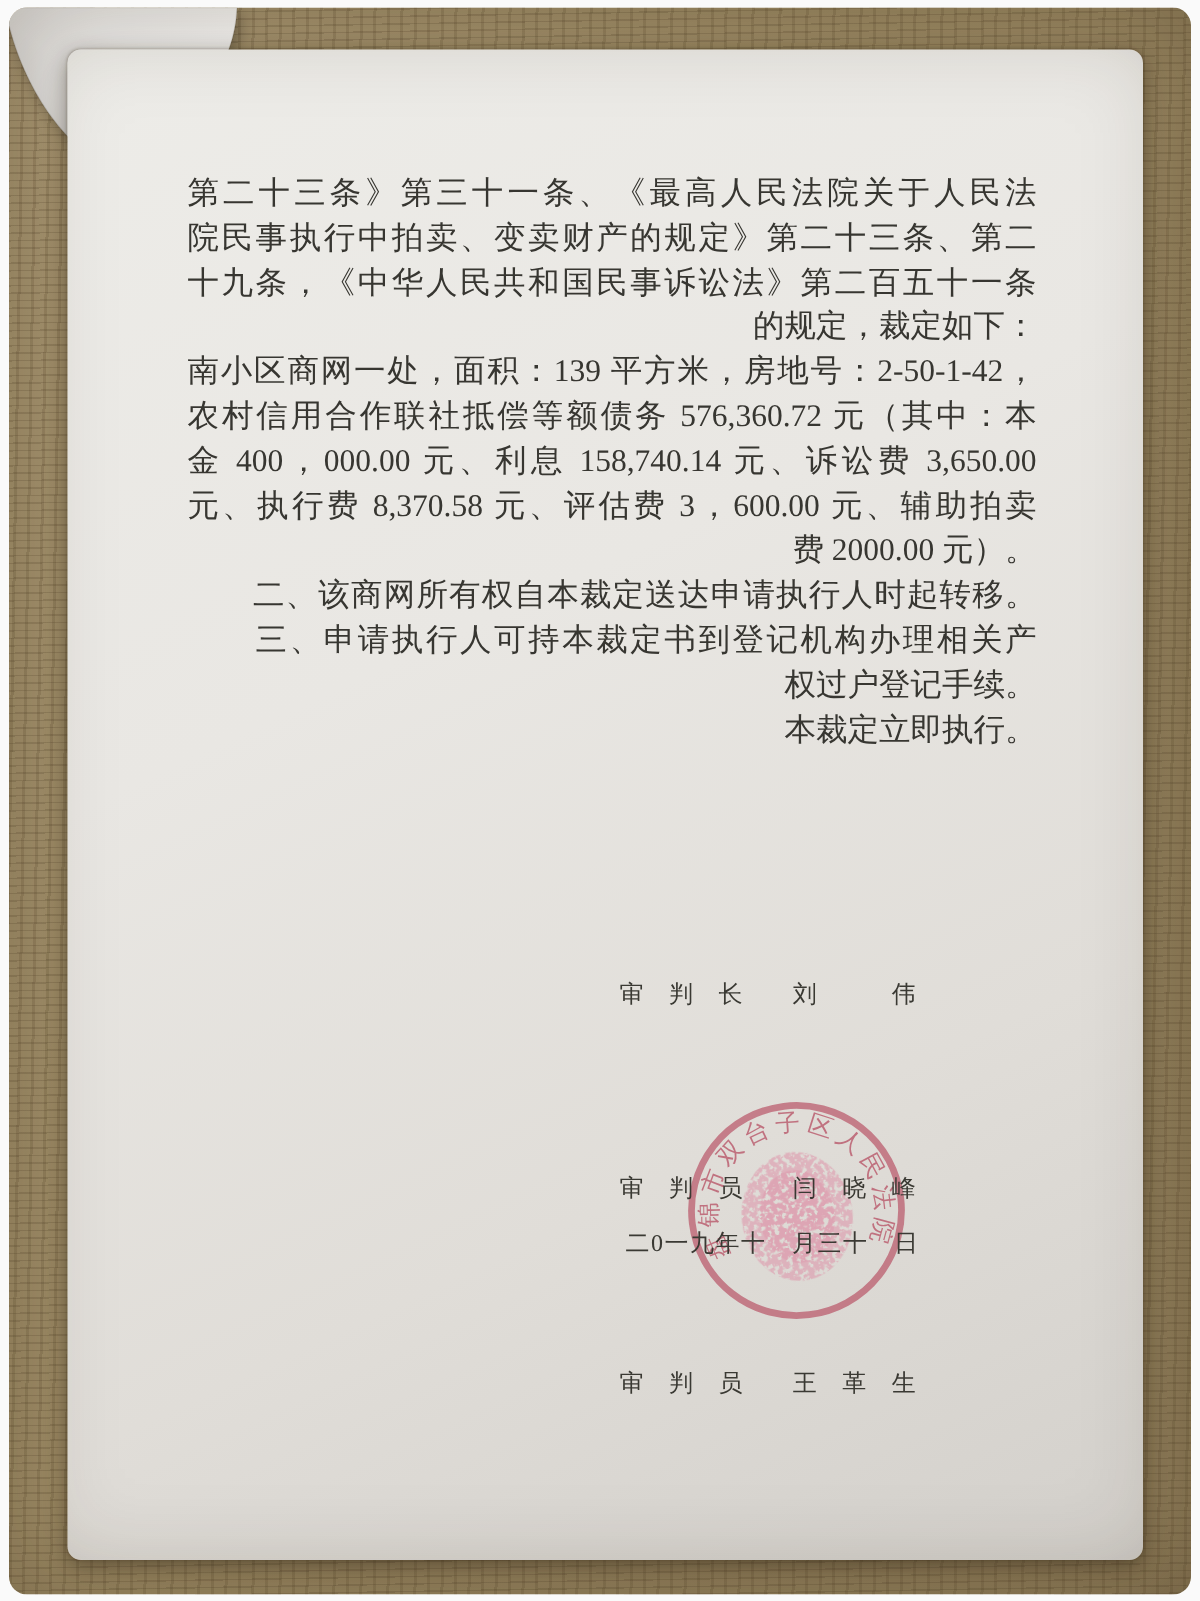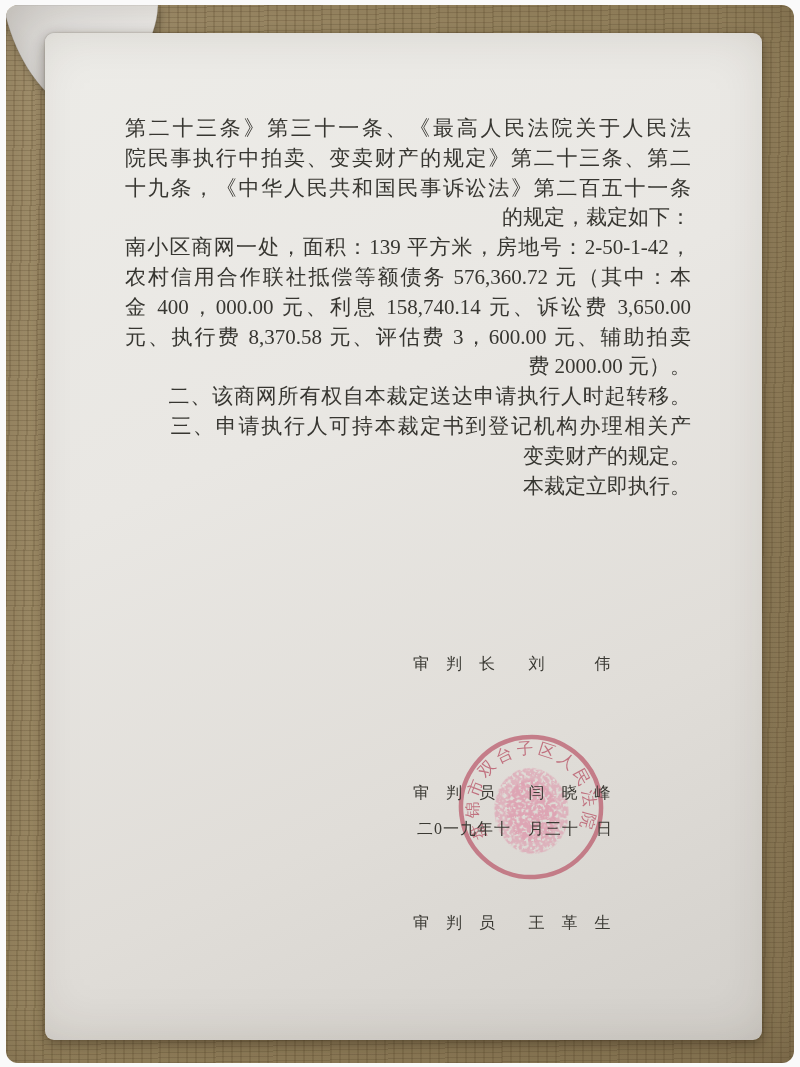--- a/index.html
+++ b/index.html
@@ -101,21 +101,21 @@
       <div class="line jl">院民事执行中拍卖、变卖财产的规定》第二十三条、第二</div>
       <div class="line jl">十九条，《中华人民共和国民事诉讼法》第二百五十一条</div>
       <div class="line">的规定，裁定如下：</div>
       <div class="line jl">南小区商网一处，面积：139 平方米，房地号：2-50-1-42，</div>
       <div class="line jl">农村信用合作联社抵偿等额债务 576,360.72 元（其中：本</div>
       <div class="line jl">金 400，000.00 元、利息 158,740.14 元、诉讼费 3,650.00</div>
       <div class="line jl">元、执行费 8,370.58 元、评估费 3，600.00 元、辅助拍卖</div>
       <div class="line">费 2000.00 元）。</div>
       <div class="line jl">　　二、该商网所有权自本裁定送达申请执行人时起转移。</div>
       <div class="line jl">　　三、申请执行人可持本裁定书到登记机构办理相关产</div>
-      <div class="line">变卖财产的规定。</div>
+      <div class="line">权过户登记手续。</div>
       <div class="line">　　本裁定立即执行。</div>
     </div>
 
     <div class="sig-block">
       <div>审　判　长　　刘　　　伟</div>
       <div>审　判　员　　闫　晓　峰</div>
       <div>审　判　员　　王　革　生</div>
     </div>
 
     <div class="date-line">二0一九年十　月三十　日</div>

